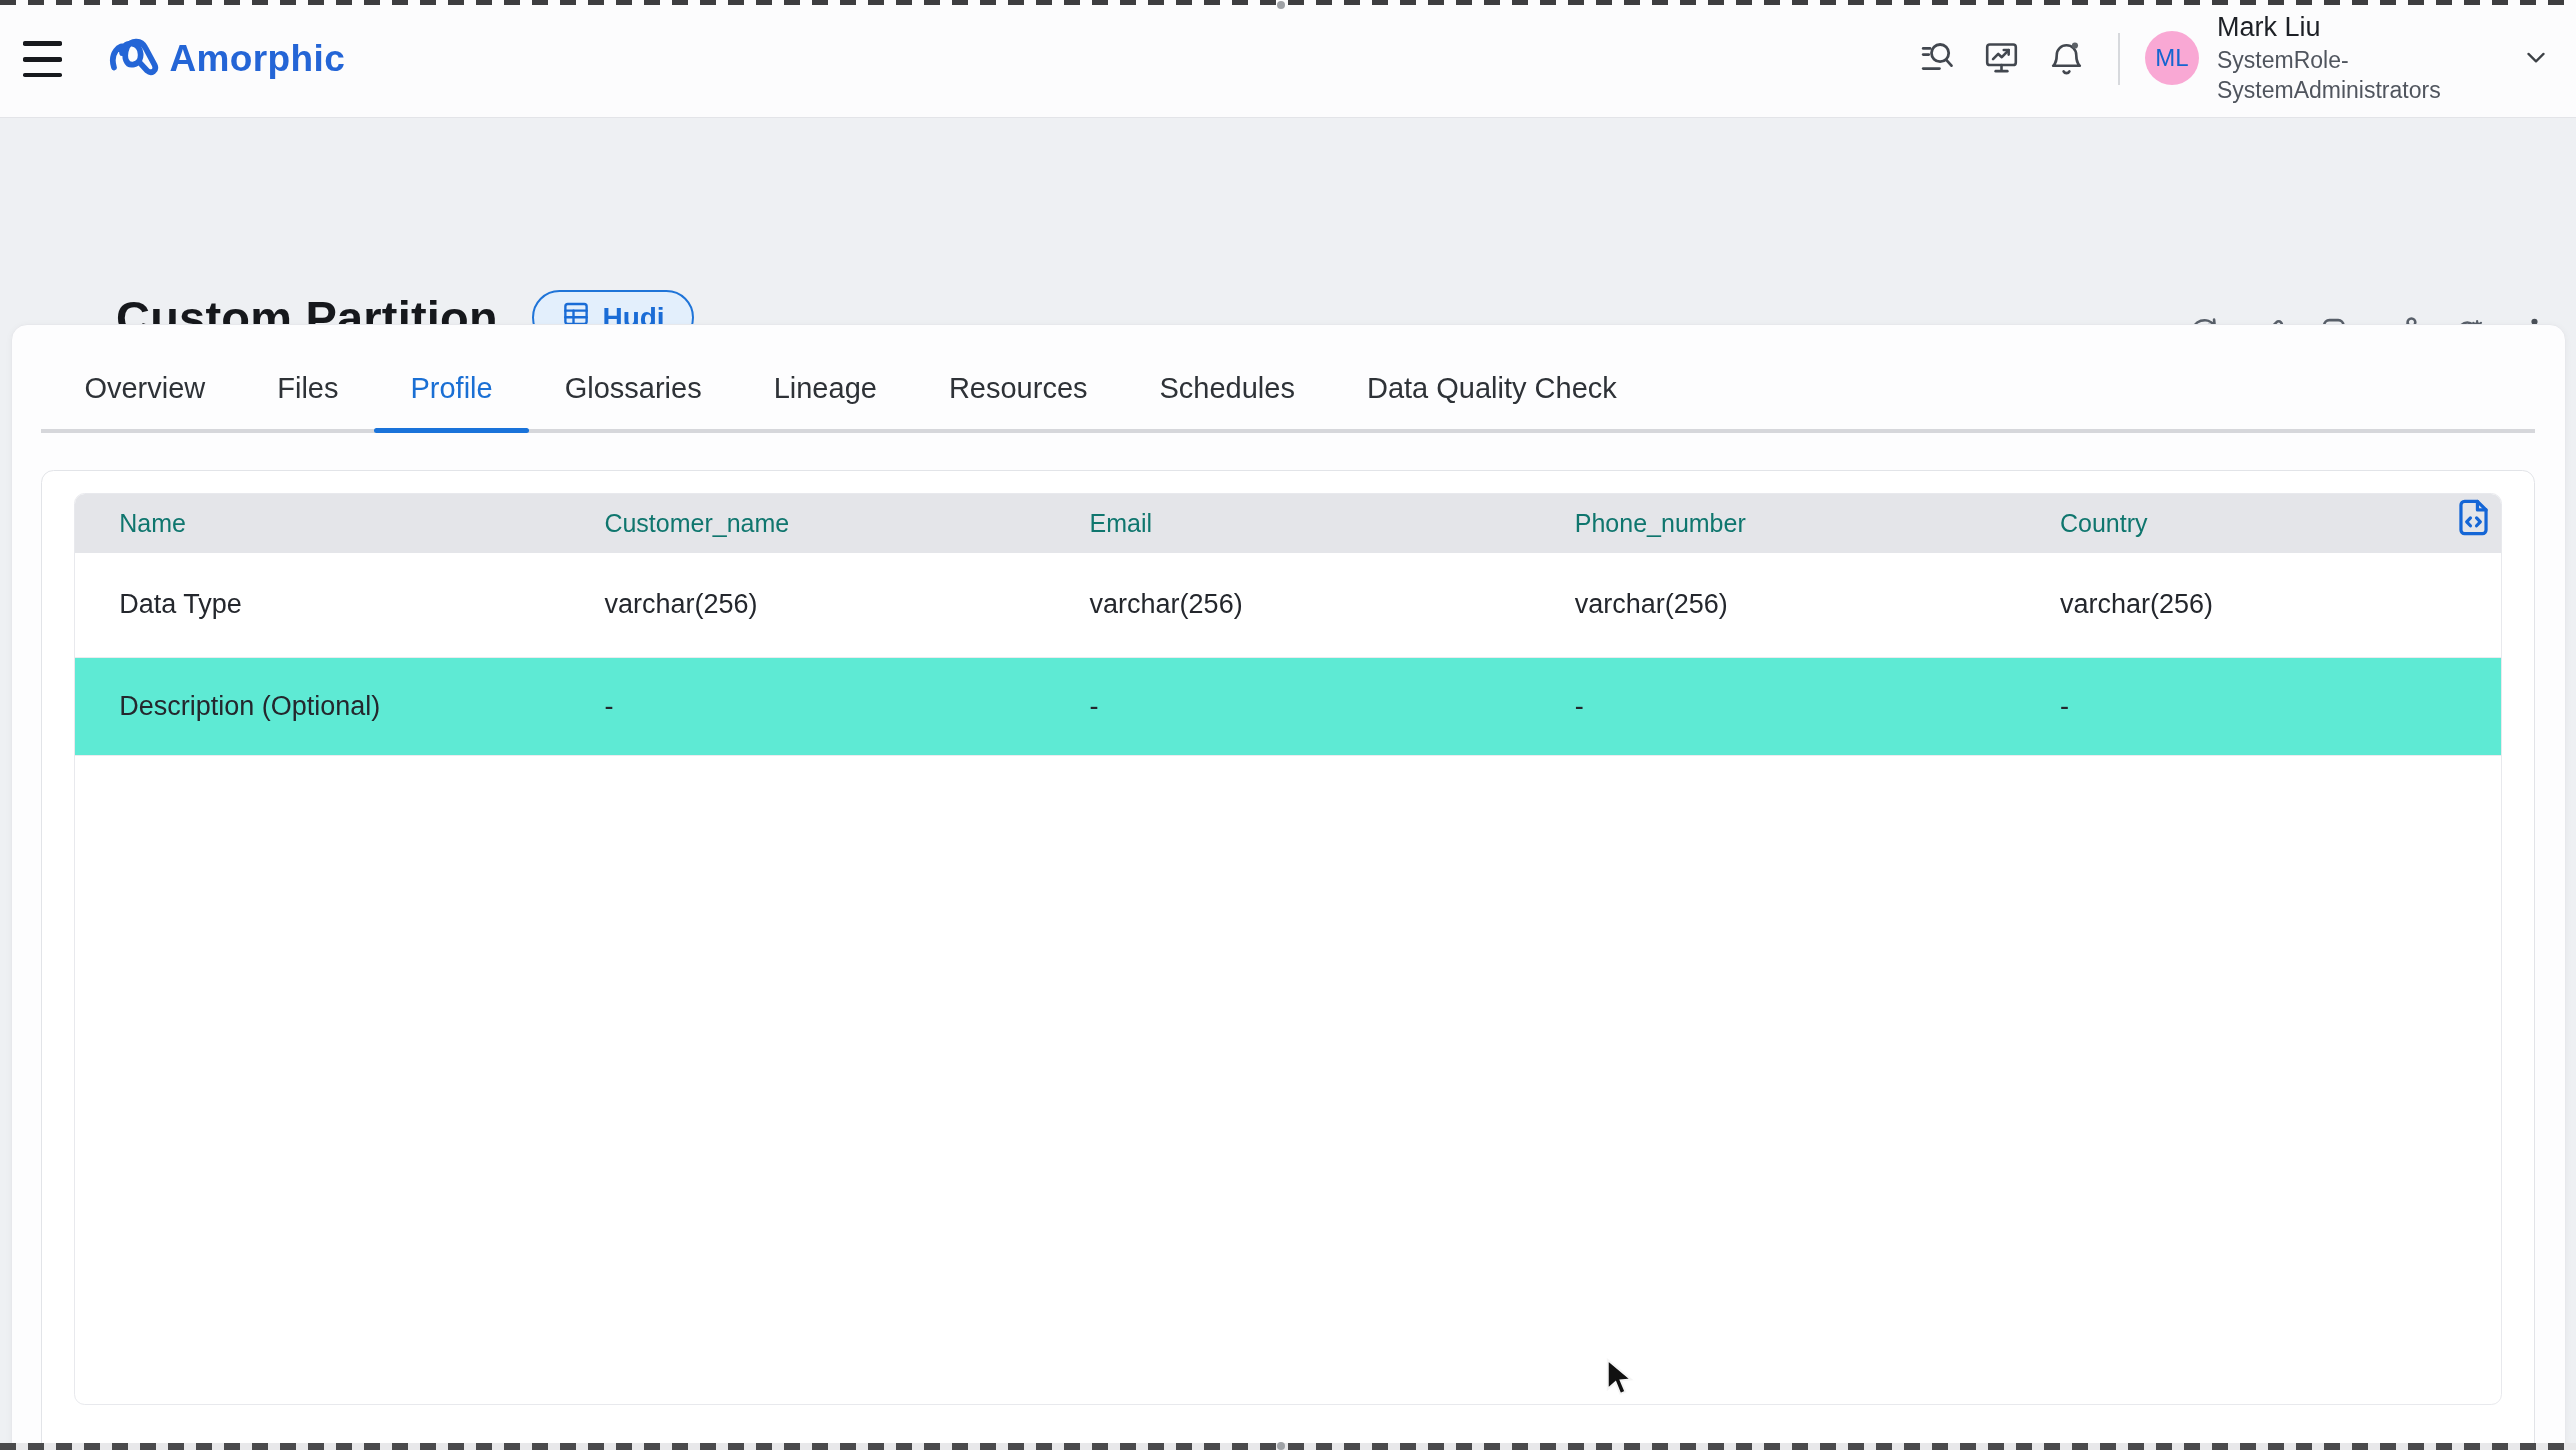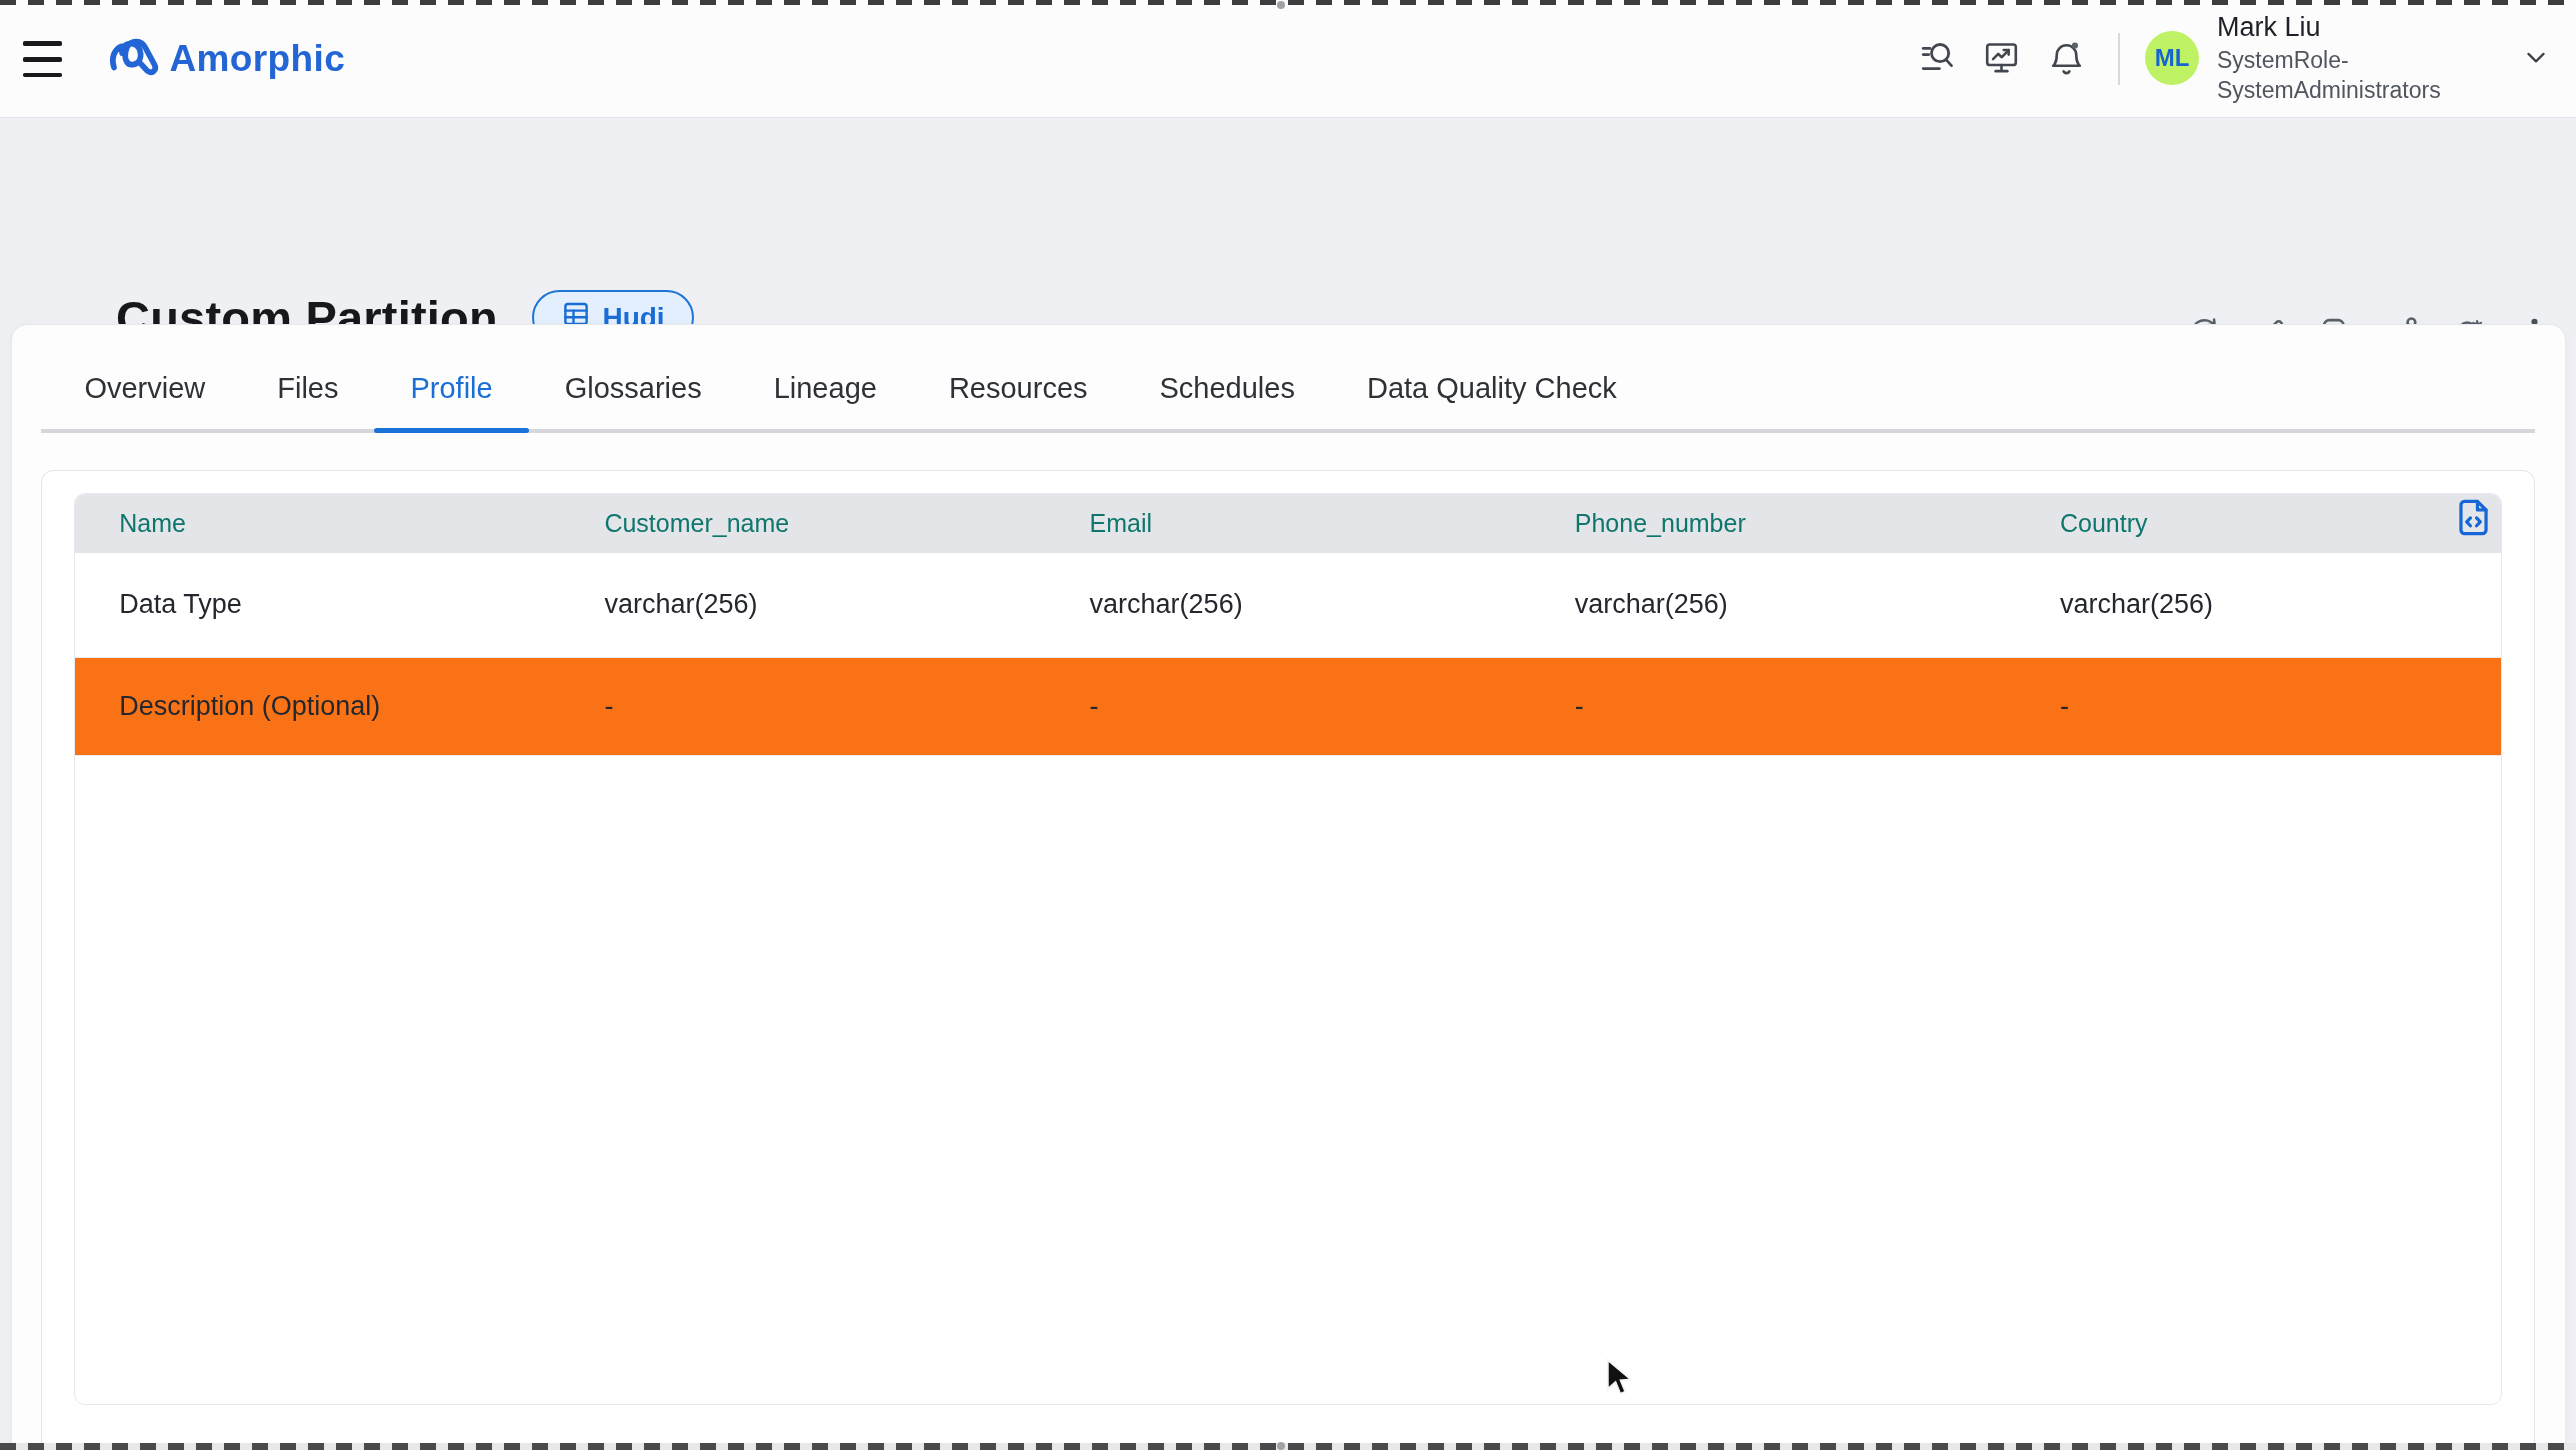--- a/index.html
+++ b/index.html
@@ -26,22 +26,22 @@
   .hamburger { width:41px; height:36px; display:flex; flex-direction:column; justify-content:space-between; cursor:pointer; margin-top:1.8px; }
   .hamburger span { display:block; width:39px; height:4.5px; background:#17191d; border-radius:1.8px; }
   .logo { display:flex; align-items:center; margin-left:45px; gap:5.4px; cursor:pointer; }
   .logo-text { font-size:37px; font-weight:700; color:#2465d6; letter-spacing:0.4px; }
   .appbar-spacer { flex:1; }
   .appbar-iconbtn { width:50px; height:50px; display:flex; align-items:center; justify-content:center;
     color:#42474f; cursor:pointer; margin-left:14.3px; }
   .appbar-iconbtn svg { width:39px; height:39px; }
   .appbar-divider { width:1.8px; height:52px; background:#d7d9dd; margin:0 25px 0 27px; }
   .user-menu { display:flex; align-items:center; cursor:pointer; }
-  .avatar { width:54px; height:54px; border-radius:50%; background:#bef264; color:#1565d0;
-    font-size:24px; font-weight:700; display:flex; align-items:center; justify-content:center; }
+  .avatar { width:54px; height:54px; border-radius:50%; background:#f9a8d4; color:#1565d0;
+    font-size:24px; font-weight:400; display:flex; align-items:center; justify-content:center; }
   .user-text { margin-left:18px; width:234px; }
   .user-name { font-size:27px; font-weight:500; color:#1d2026; line-height:1.2; }
   .user-role { font-size:23px; color:#50555e; line-height:1.3; margin-top:2.7px; }
   .user-caret { margin-left:70px; color:#3c4045; }
   .user-caret svg { width:30px; height:30px; }
 
   
   .title-section { position:absolute; top:124px; left:0; width:2576px; height:206px; }
   .back-btn { position:absolute; left:34px; top:190px; width:47px; height:47px;
     display:flex; align-items:center; justify-content:center; color:#3f444b; cursor:pointer; }
@@ -89,21 +89,21 @@
   
   .schema-table { margin:21.5px 32px 0 32px; border:1.8px solid #e8e9ed; border-radius:10.7px;
     height:912px; background:#fff; overflow:hidden; }
   .t-head { display:grid; grid-template-columns:repeat(5,1fr); height:59px; align-items:center;
     background:#e4e5e9; border-radius:9px 9px 0 0; }
   .t-head .t-cell { font-size:25px; font-weight:500; color:#0f766e; }
   .t-cell { padding-left:44px; }
   .t-row { display:grid; grid-template-columns:repeat(5,1fr); align-items:center;
     border-bottom:1.8px solid #ebebee; font-size:27px; color:#24272d; }
   .t-row.r0 { height:105px; background:#ffffff; }
-  .t-row.r1 { height:98px; background:#f97316; }
+  .t-row.r1 { height:98px; background:#5eead4; }
 
   
   .cursor { position:absolute; left:1606px; top:1358px; z-index:60; }
 </style>
 </head>
 <body>
 
 <div class="win-edge top"></div>
 <div class="win-dot top"></div>
 <div class="win-edge bottom"></div>

